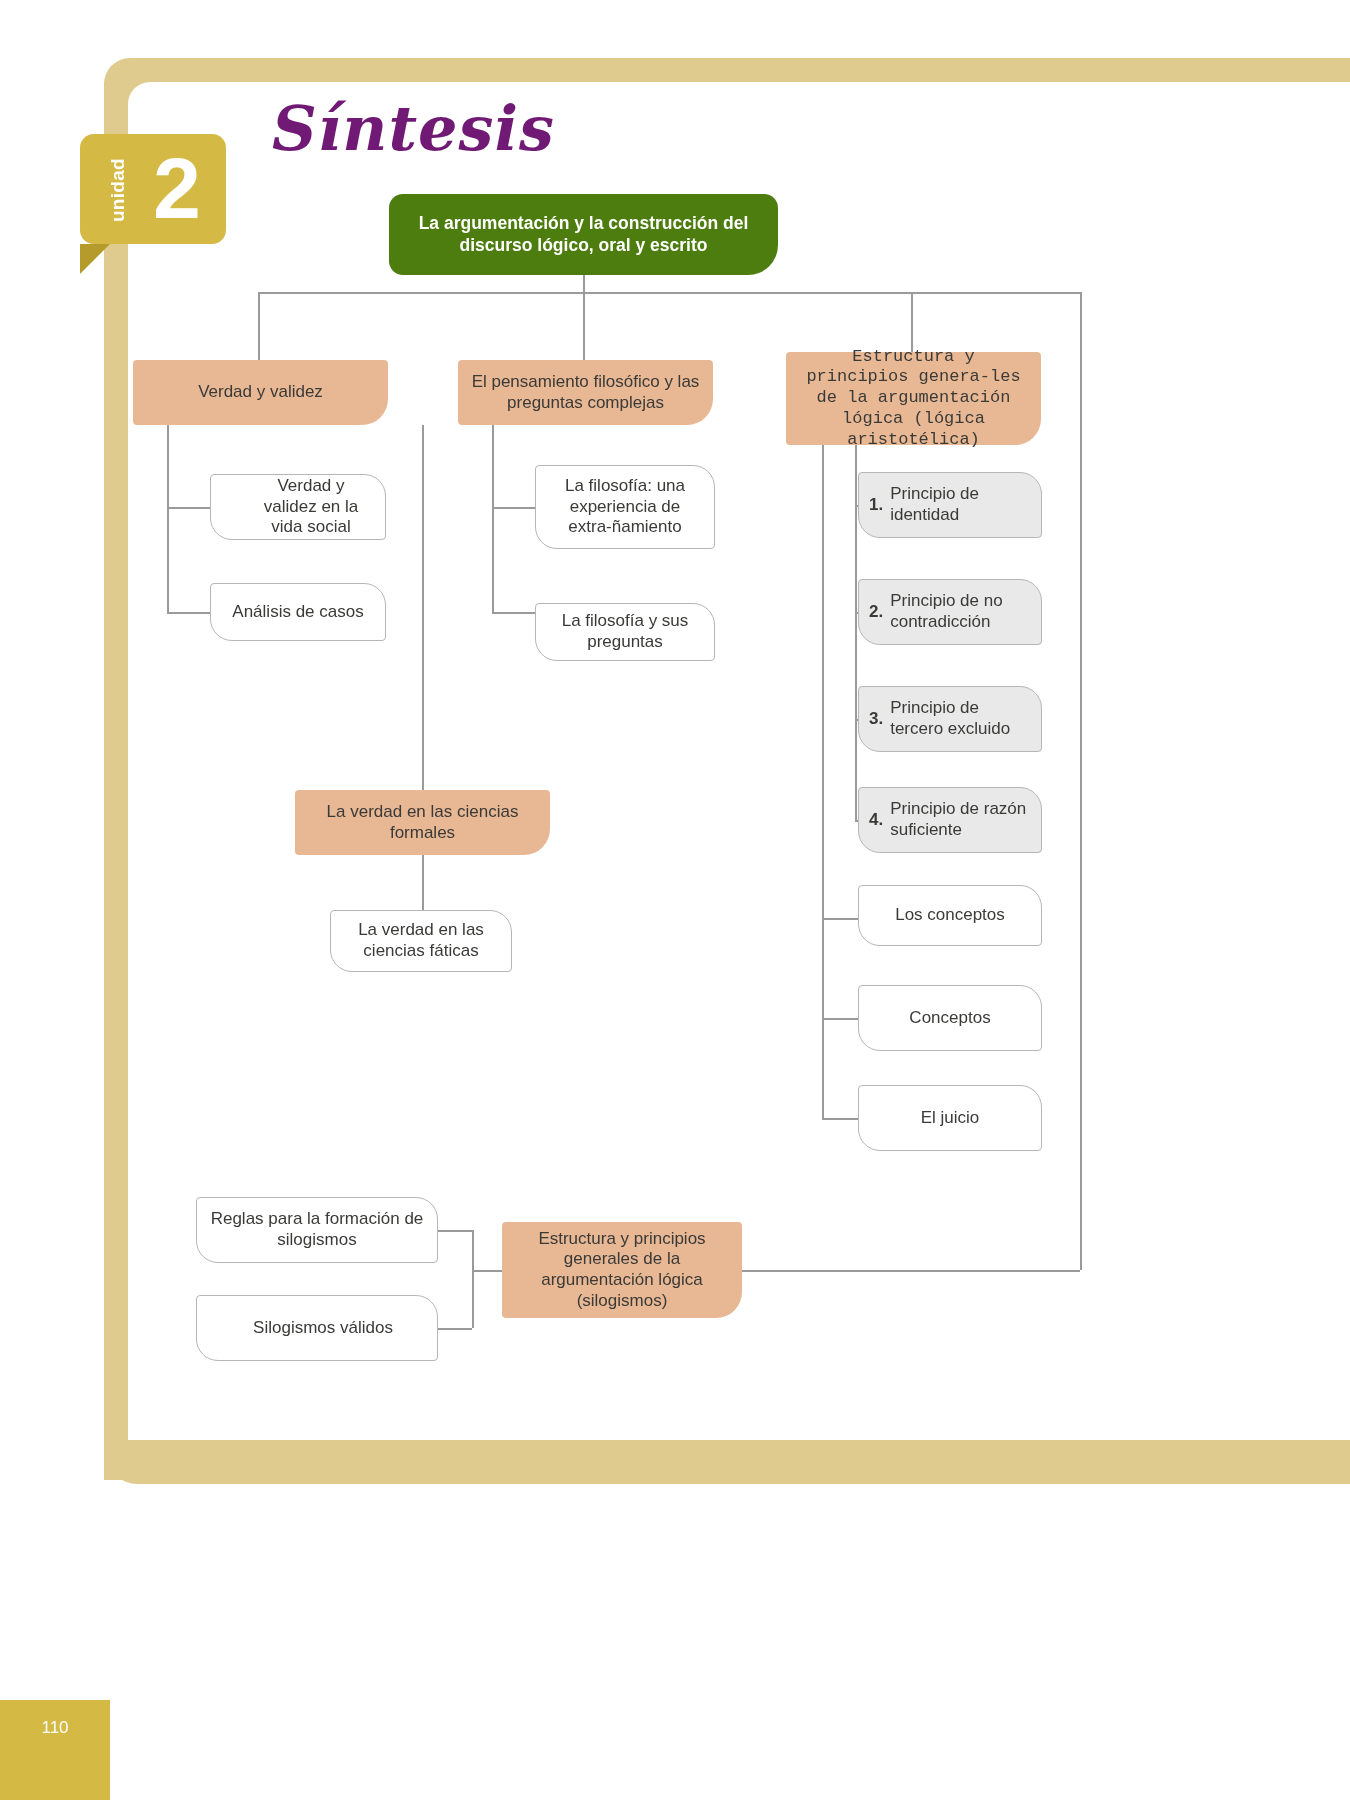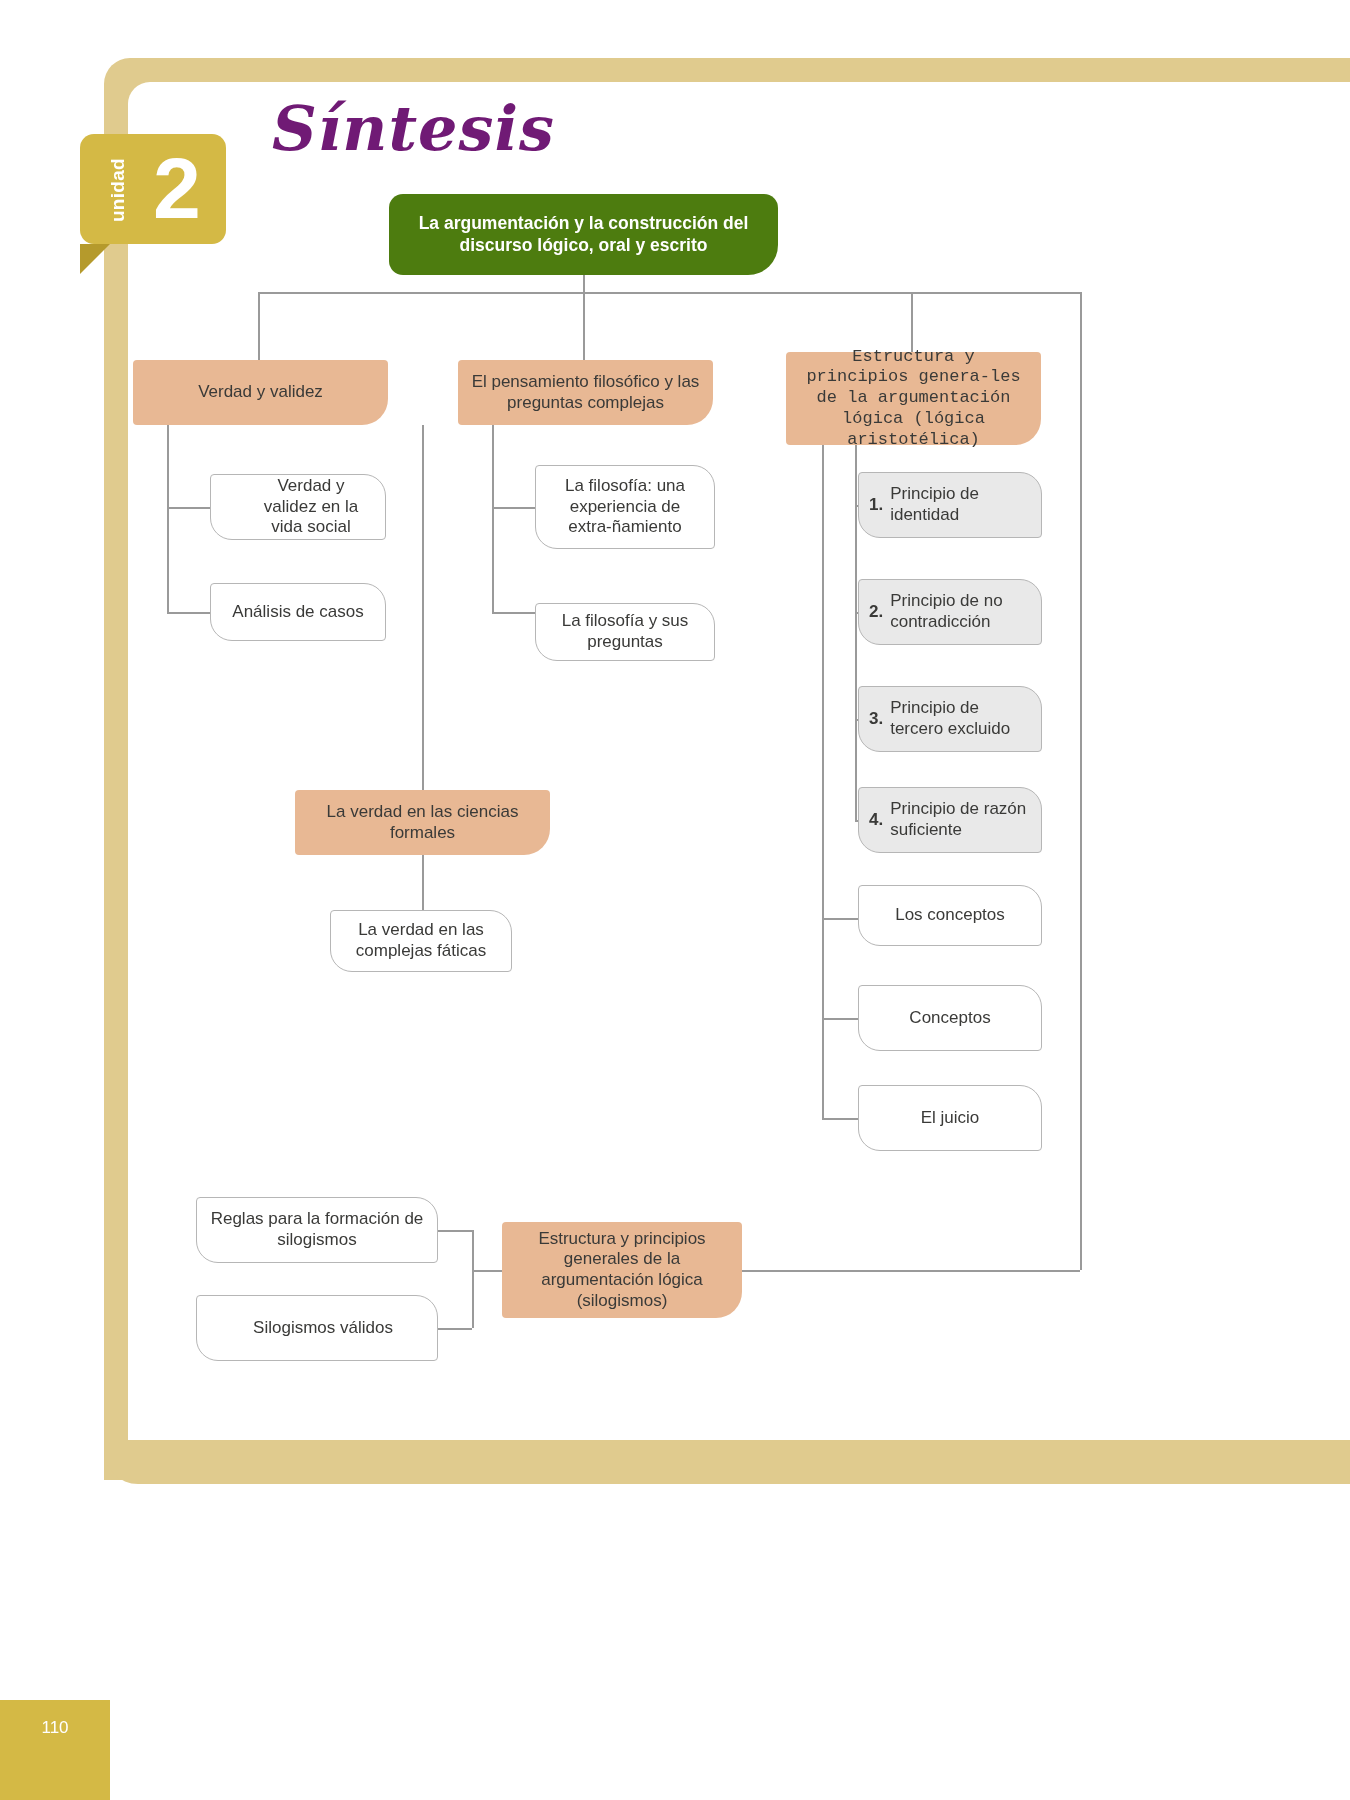--- a/index.html
+++ b/index.html
@@ -144,21 +144,21 @@
   <div class="node numbox" style="left:858px;top:787px;width:184px;height:66px;">
     <span class="n">4.</span>
     <span class="t">Principio de razón suficiente</span>
   </div>
 
   <div class="node leaf" style="left:858px;top:885px;width:184px;height:61px;">Los conceptos</div>
   <div class="node leaf" style="left:858px;top:985px;width:184px;height:66px;">Conceptos</div>
   <div class="node leaf" style="left:858px;top:1085px;width:184px;height:66px;">El juicio</div>
 
   <div class="node lvl1" style="left:295px;top:790px;width:255px;height:65px;">La verdad en las ciencias formales</div>
-  <div class="node leaf" style="left:330px;top:910px;width:182px;height:62px;">La verdad en las complejas fáticas</div>
+  <div class="node leaf" style="left:330px;top:910px;width:182px;height:62px;">La verdad en las ciencias fáticas</div>
 
   <div class="node lvl1" style="left:502px;top:1222px;width:240px;height:96px;">Estructura y principios generales de la argumentación lógica (silogismos)</div>
   <div class="node leaf" style="left:196px;top:1197px;width:242px;height:66px;">Reglas para la formación de silogismos</div>
   <div class="node leaf" style="left:196px;top:1295px;width:242px;height:66px;padding-left:24px;">Silogismos válidos</div>
 
   <div class="pagenum-block"></div>
   <div class="pagenum">110</div>
 </div>
 
 </body></html>

